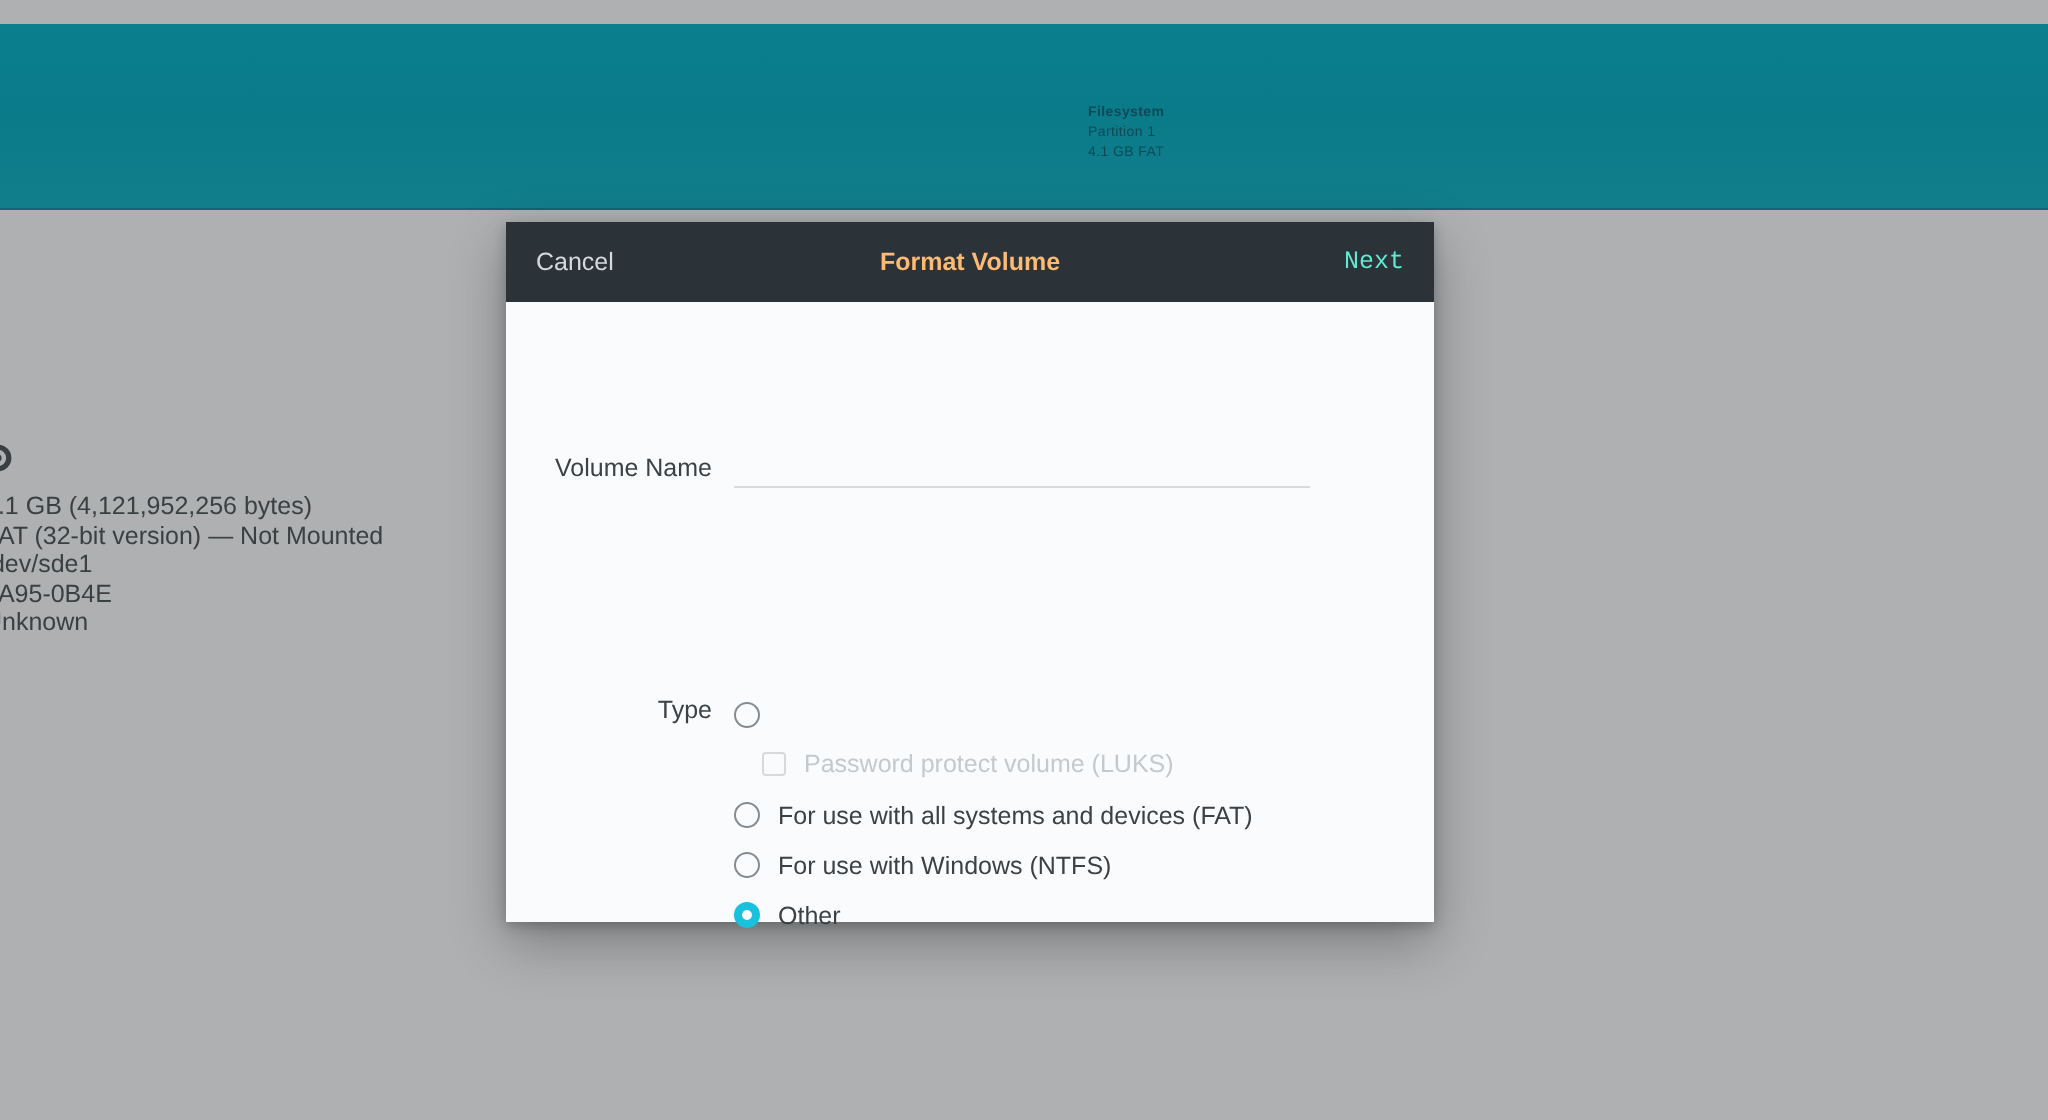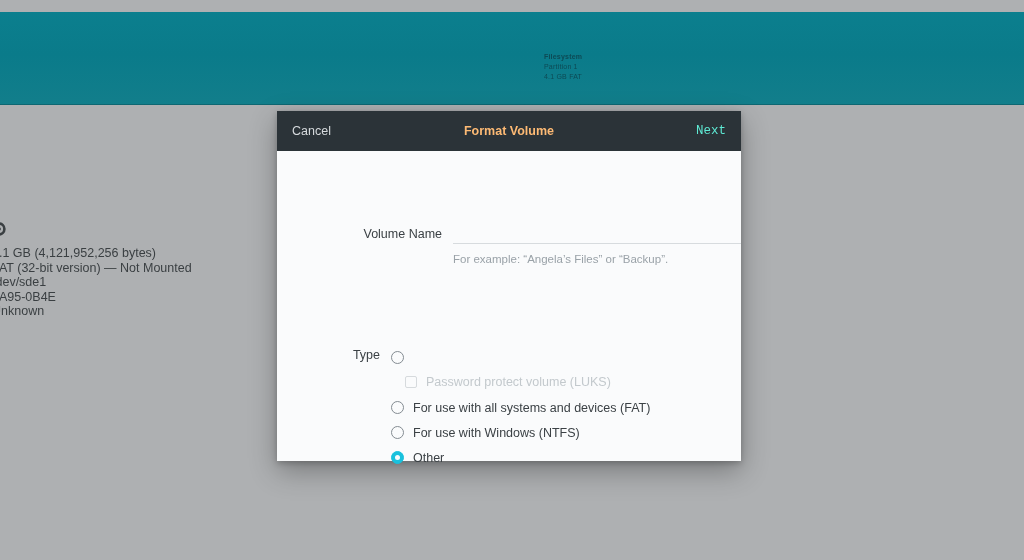--- a/index.html
+++ b/index.html
@@ -91,21 +91,20 @@
 
   
   .dialog {
     position: absolute;
     left: 253px;
     top: 111px;
     width: 464px;
     height: 350px;
     background: #fafbfc;
     box-shadow: 0 10px 26px rgba(0,0,0,0.30), 0 2px 6px rgba(0,0,0,0.22);
-    margin-left: 24px;
   }
 
   .dialog-header {
     position: relative;
     height: 40px;
     background: #2b3338;
     display: flex;
     align-items: center;
     padding: 0 15px;
     box-sizing: border-box;
@@ -142,21 +141,21 @@
   }
   .field-label {
     width: 103px;
     text-align: right;
     font-size: 12.5px;
     color: #3b4145;
     white-space: nowrap;
   }
 
   
-  .row-volume-name { left: 0; top: 76px; width: 464px; justify-content: flex-end; }
+  .row-volume-name { left: 0; top: 76px; width: 464px; }
   .row-volume-name .field-label { padding-right: 11px; box-sizing: content-box; }
   .vn-wrap { width: 288px; }
   .vn-input {
     display: block;
     width: 288px;
     height: 17px;
     border: none;
     border-bottom: 1px solid #d7dbde;
     background: transparent;
     outline: none;
@@ -303,21 +302,20 @@
       <div class="hdr-spacer"></div>
       <div class="hdr-btn next">Next</div>
     </div>
 
     <div class="dialog-body">
 
       <div class="form-row row-volume-name">
         <div class="field-label">Volume Name</div>
         <div class="vn-wrap">
           <input class="vn-input" type="text" value="" style="">
-          <div class="hint">For example: “Angela’s Files” or “Backup”.</div>
         </div>
       </div>
 
 
       <div class="form-row row-type">
         <div class="field-label">Type</div>
         <div class="type-options">
 
           <div class="opt">
             <span class="radio"></span>

